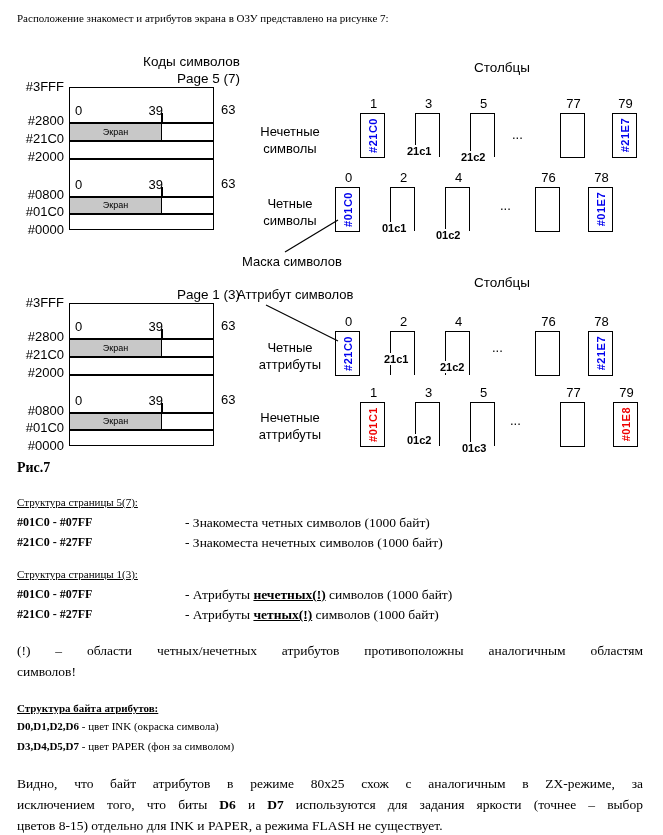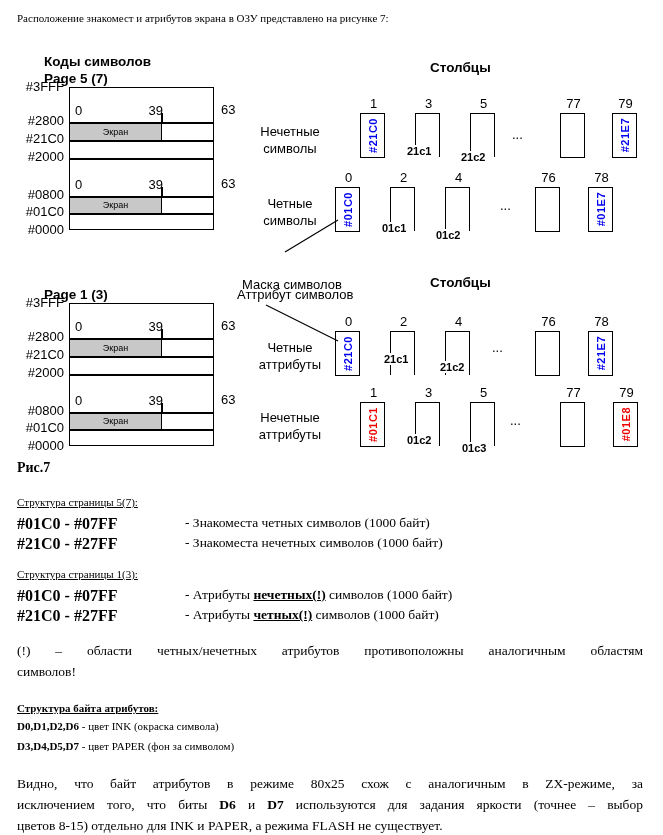--- a/index.html
+++ b/index.html
@@ -3,21 +3,21 @@
 <meta charset="utf-8">
 <style>
   html,body{margin:0;padding:0;background:#fff;}
   .page{position:relative;width:663px;height:835px;background:#fff;color:#000;overflow:hidden;
         font-family:"Liberation Serif",serif;}
   .abs{position:absolute;line-height:normal;}
   .sans{font-family:"Liberation Sans",sans-serif;}
   .serif{font-family:"Liberation Serif",serif;}
   .f13{font-size:13px;}
   .f135{font-size:11px;}
-  .ctr{text-align:left;font-weight:bold;}
+  .ctr{text-align:right;}
   .rt{text-align:right;}
   .b{font-weight:bold;}
   .u{text-decoration:underline;}
   .memmap{position:absolute;width:143px;height:141px;border:1.5px solid #000;background:#fff;}
   .hline{position:absolute;left:0;right:0;height:1.5px;background:#000;}
   .band{position:absolute;left:0;width:91px;border-right:1.5px solid #000;
         display:flex;align-items:center;justify-content:center;}
   .band span{font-family:"Liberation Sans",sans-serif;font-size:9px;line-height:9px;}
   .tick{position:absolute;left:91px;width:1.5px;height:9px;background:#000;}
   .cbox{position:absolute;width:23px;height:43px;border:1.5px solid #000;background:#fff;
@@ -28,21 +28,21 @@
   .sub{position:absolute;font-family:"Liberation Sans",sans-serif;font-weight:bold;font-size:11px;
        line-height:12px;background:#fff;padding:0 1px;z-index:3;}
   .num{position:absolute;width:27px;text-align:center;font-family:"Liberation Sans",sans-serif;font-size:13px;}
   .addr{position:absolute;left:8px;width:56px;text-align:right;
         font-family:"Liberation Sans",sans-serif;font-size:13px;}
   .rowlabel{position:absolute;left:250px;width:80px;text-align:center;
             font-family:"Liberation Sans",sans-serif;font-size:13px;line-height:17px;}
   .just{text-align:justify;text-align-last:justify;}
   .para{position:absolute;left:17px;width:626px;font-size:13.5px;}
   .arow-desc{position:absolute;left:185px;font-size:13.5px;}
-  .arow-addr{position:absolute;left:17px;font-size:16px;font-weight:bold;}
+  .arow-addr{position:absolute;left:17px;font-size:12px;font-weight:bold;}
   svg.overlay{position:absolute;left:0;top:0;pointer-events:none;z-index:2;}
 </style>
 </head>
 <body>
 
 <div class="page">
 
   <div class="abs f135" style="left:17px;top:12px;width:620px;">Расположение знакомест и атрибутов экрана в ОЗУ представлено на рисунке 7:</div>
 
   <div class="abs sans ctr" style="left:44px;top:54px;width:196px;font-size:13.5px;">Коды символов</div>
@@ -152,21 +152,21 @@
   <div class="cbox open" style="left:390px;top:187px;"></div>
   <div class="cbox open" style="left:445px;top:187px;"></div>
   <div class="cbox" style="left:535px;top:187px;"></div>
   <div class="cbox" style="left:588px;top:187px;">
     <span class="vtext" style="color: rgb(0, 0, 238);">#01E7</span>
   </div>
   <div class="sub" style="left:381px;top:222px;">01c1</div>
   <div class="sub" style="left:435px;top:229px;">01c2</div>
   <div class="abs sans f13" style="left:500px;top:198px;">...</div>
 
-  <div class="abs sans f13" style="left:242px;top:254px;margin-top:23px;">Маска символов</div>
+  <div class="abs sans f13" style="left:242px;top:254px;">Маска символов</div>
 
   <div class="rowlabel" style="top:339px;">
     <div>Четные</div>
     <div>аттрибуты</div>
   </div>
   <div class="num" style="left:335px;top:314px;">0</div>
   <div class="num" style="left:390px;top:314px;">2</div>
   <div class="num" style="left:445px;top:314px;">4</div>
   <div class="num" style="left:535px;top:314px;">76</div>
   <div class="num" style="left:588px;top:314px;">78</div>

